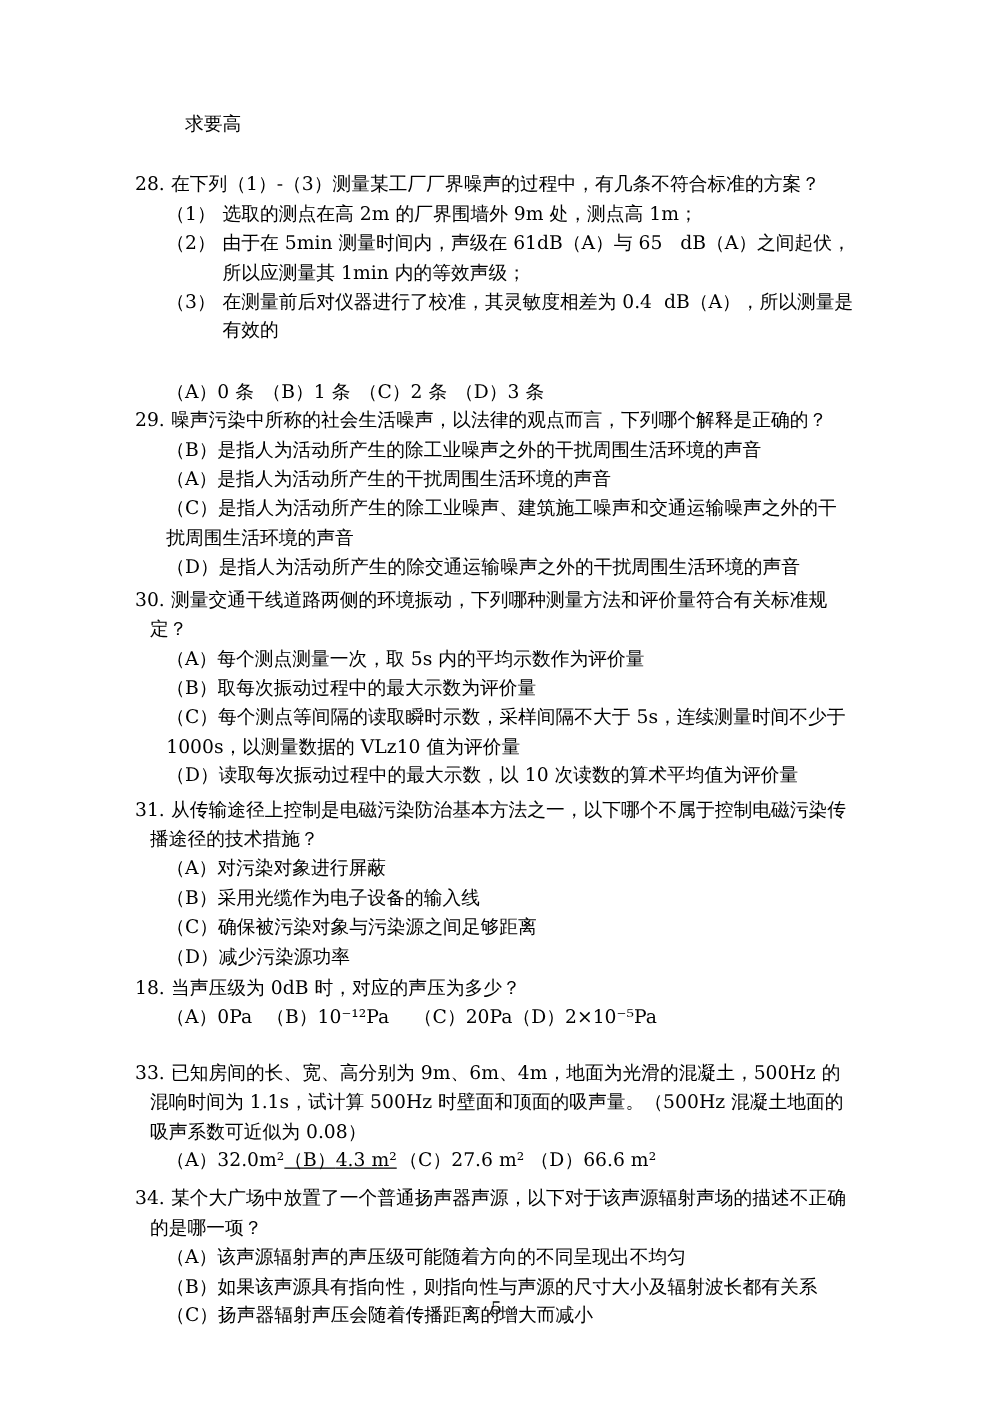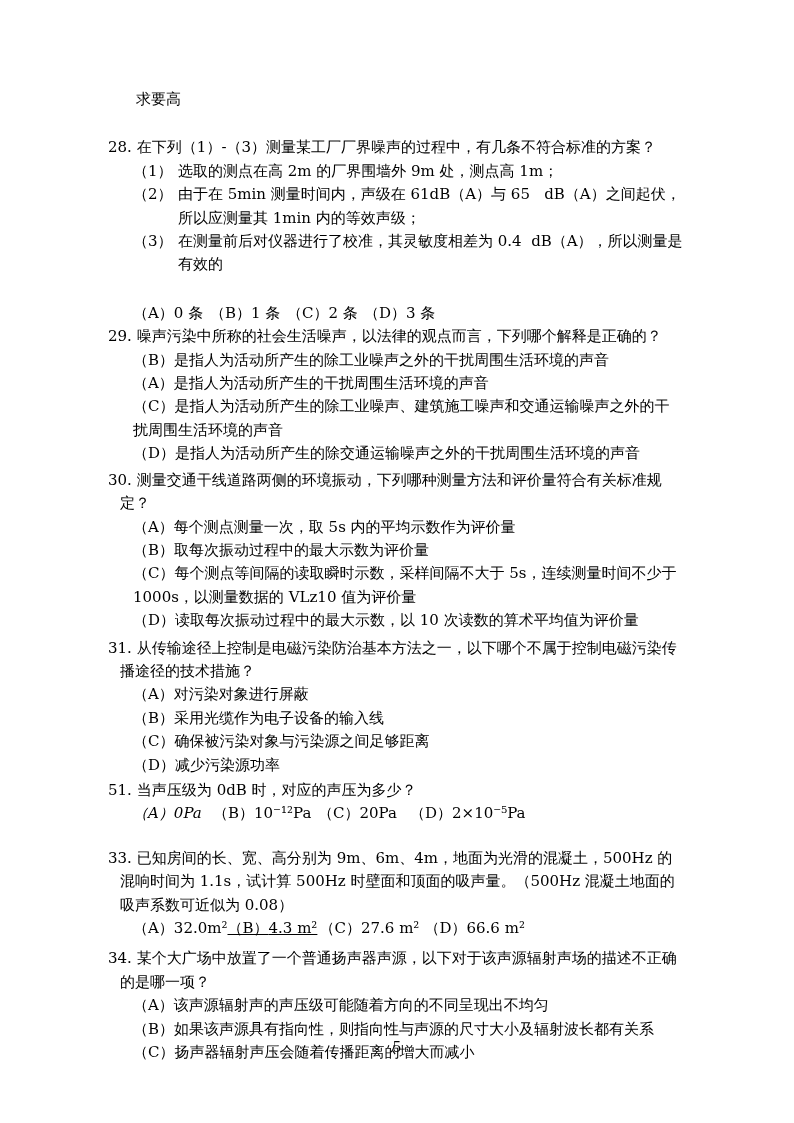--- a/index.html
+++ b/index.html
@@ -9,33 +9,33 @@
     background:#ffffff;
     overflow:hidden;
     color:#000;
     font-family:"DejaVu Serif","Liberation Serif",serif;
   }
   .content{
     position:absolute;left:108px;top:88px;width:576px;
     font-size:15px;line-height:23.4px;text-align:left;
   }
   p,div{margin:0;padding:0;}
-  .frag{margin-left:28px;}
+  .frag{margin-left:40px;}
   .stem{padding-left:12px;text-indent:-12px;}
   .qnum{margin-right:5px;}
   .qtext,.stext,.otext,.olabel,.slabel{white-space:pre-wrap;}
   .sub{position:relative;padding-left:70px;}
   .slabel{position:absolute;left:25px;top:0;}
   .opt{margin-left:25px;}
   .opts-row{margin-left:25px;}
   .iopt{display:inline-block;white-space:pre-wrap;}
   .opts-28 .iopt{min-width:77px;}
-  .opts-32 .iopt:nth-child(1){min-width:80px;font-style:italic;}
+  .opts-32 .iopt:nth-child(1){min-width:80px;}
   .opts-32 .iopt:nth-child(2){min-width:105px;}
-  .opts-32 .iopt:nth-child(3){min-width:92px;}
+  .opts-32 .iopt:nth-child(3){min-width:92px;text-align:right;}
   .opts-33 .iopt:nth-child(1){min-width:83px;}
   .opts-33 .iopt:nth-child(2){min-width:92px;text-decoration:underline;}
   .opts-33 .iopt:nth-child(3){min-width:105px;}
   .pagenum{
     position:absolute;top:1038px;left:0;width:100%;
     text-align:center;font-size:14px;line-height:18px;
   }
 </style>
 </head>
 <body>
@@ -71,21 +71,21 @@
 
     <div style="margin-top:4px">
       <p class="stem"><span class="qnum">31.</span><span class="qtext">从传输途径上控制是电磁污染防治基本方法之一，以下哪个不属于控制电磁污染传播途径的技术措施？</span></p>
       <div class="opt"><span class="olabel">（A）</span><span class="otext">对污染对象进行屏蔽</span></div>
       <div class="opt"><span class="olabel">（B）</span><span class="otext">采用光缆作为电子设备的输入线</span></div>
       <div class="opt"><span class="olabel">（C）</span><span class="otext">确保被污染对象与污染源之间足够距离</span></div>
       <div class="opt"><span class="olabel">（D）</span><span class="otext">减少污染源功率</span></div>
     </div>
 
     <div style="margin-top:2px">
-      <p class="stem"><span class="qnum">51.</span><span class="qtext">当声压级为 0dB 时，对应的声压为多少？</span></p>
+      <p class="stem"><span class="qnum">18.</span><span class="qtext">当声压级为 0dB 时，对应的声压为多少？</span></p>
       <p class="opts-row opts-32"><span class="iopt"><span class="olabel">（A）</span><span class="otext">0Pa</span></span><span class="iopt"><span class="olabel">（B）</span><span class="otext">10⁻¹²Pa</span></span><span class="iopt"><span class="olabel">（C）</span><span class="otext">20Pa</span></span><span class="iopt"><span class="olabel">（D）</span><span class="otext">2×10⁻⁵Pa</span></span></p>
     </div>
 
     <div style="margin-top:21px">
       <p class="stem"><span class="qnum">33.</span><span class="qtext">已知房间的长、宽、高分别为 9m、6m、4m，地面为光滑的混凝土，500Hz 的混响时间为 1.1s，试计算 500Hz 时壁面和顶面的吸声量。（500Hz 混凝土地面的吸声系数可近似为 0.08）</span></p>
       <p class="opts-row opts-33"><span class="iopt"><span class="olabel">（A）</span><span class="otext">32.0m²</span></span><span class="iopt"><span class="olabel">（B）</span><span class="otext">4.3 m²</span></span><span class="iopt"><span class="olabel">（C）</span><span class="otext">27.6 m²</span></span><span class="iopt"><span class="olabel">（D）</span><span class="otext">66.6 m²</span></span></p>
     </div>
 
     <div style="margin-top:7px">
       <p class="stem"><span class="qnum">34.</span><span class="qtext">某个大广场中放置了一个普通扬声器声源，以下对于该声源辐射声场的描述不正确的是哪一项？</span></p>

